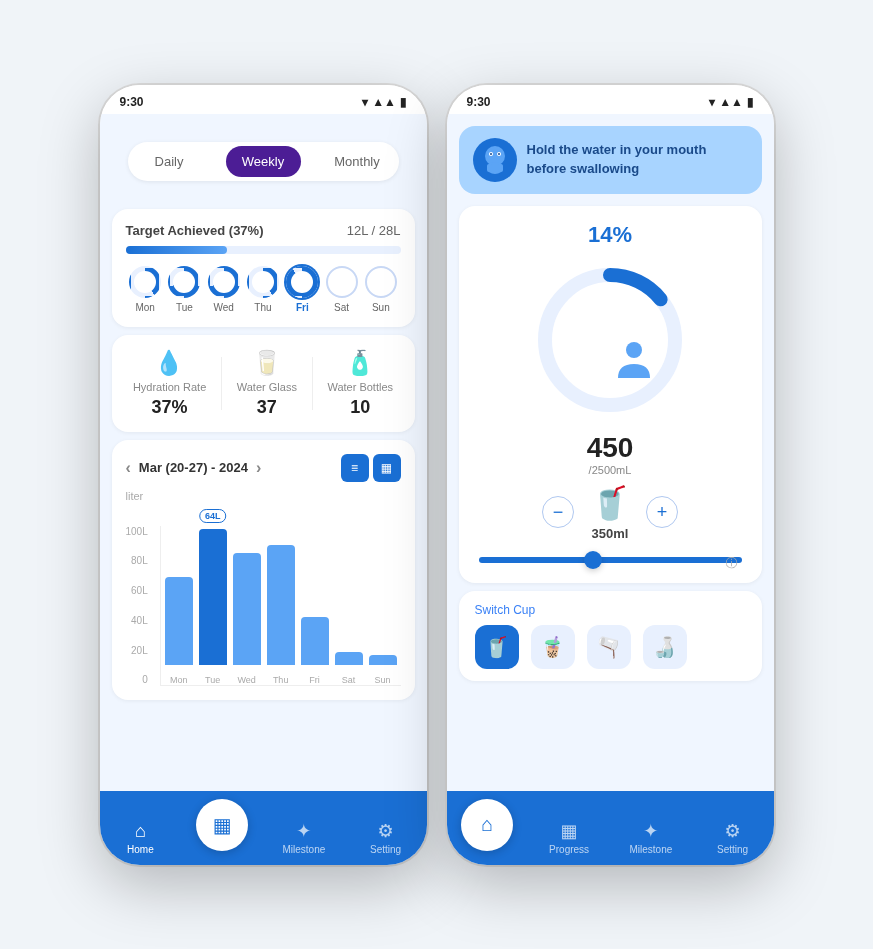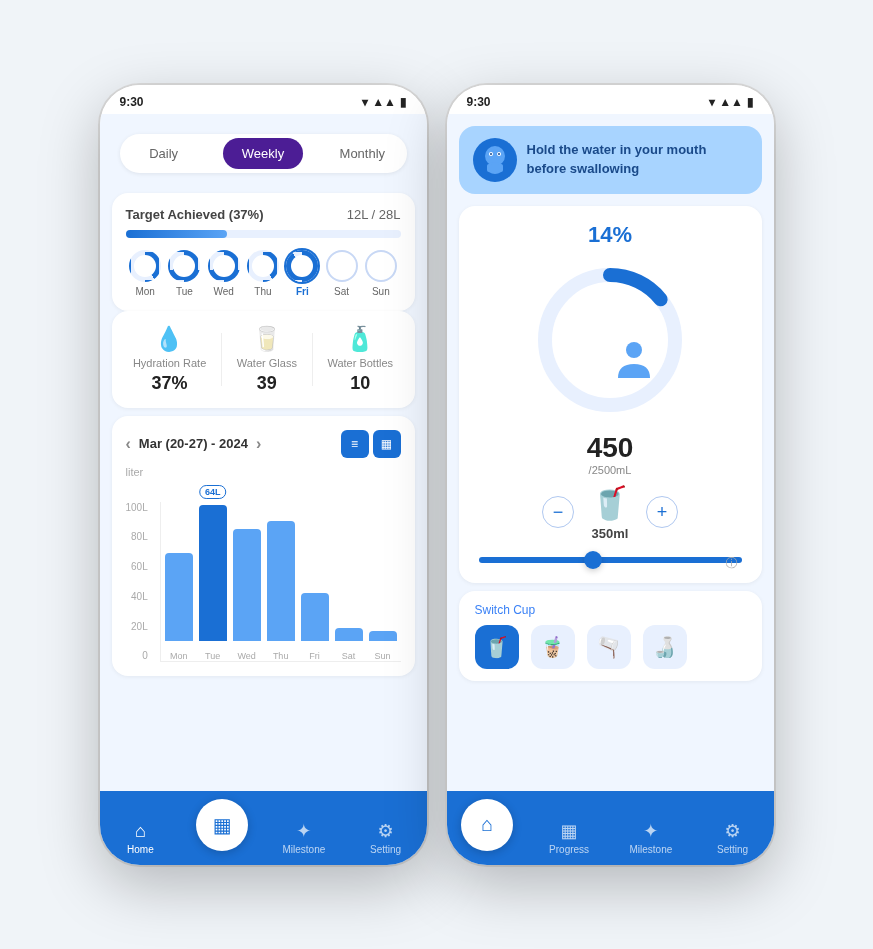--- a/index.html
+++ b/index.html
@@ -87,21 +87,21 @@
       margin-bottom: 4px;
       box-shadow: 0 2px 10px rgba(0,0,0,0.2);
       color: #1a6fd4;
       font-size: 20px;
     }
 
     
     .p1-tabs {
       display: flex;
       background: #fff;
-      margin: 20px;
+      margin: 28px;
       border-radius: 25px;
       padding: 4px;
       gap: 19px;
       box-shadow: 0 1px 4px rgba(0,0,0,0.08);
     }
     .p1-tab {
       flex: 1;
       text-align: center;
       padding: 8px 4px;
       border-radius: 20px;
@@ -111,21 +111,21 @@
     }
     .p1-tab.active {
       background: #4c1d95;
       color: #fff;
       font-weight: 400;
       text-align: center;
     }
 
     .p1-card {
       background: #fff;
-      margin: 0 12px;
+      margin: 8px 12px;
       border-radius: 16px;
       padding: 14px;
       box-shadow: 0 1px 4px rgba(0,0,0,0.06);
     }
 
     .target-row {
       display: flex;
       justify-content: space-between;
       font-size: 13px;
       color: #444;
@@ -551,21 +551,21 @@
         <div class="stats-row">
           <div class="stat-item">
             <div class="stat-icon">💧</div>
             <span class="stat-label">Hydration Rate</span>
             <span class="stat-value">37%</span>
           </div>
           <div class="stat-divider"></div>
           <div class="stat-item">
             <div class="stat-icon">🥛</div>
             <span class="stat-label">Water Glass</span>
-            <span class="stat-value">39</span>
+            <span class="stat-value">37</span>
           </div>
           <div class="stat-divider"></div>
           <div class="stat-item">
             <div class="stat-icon">🧴</div>
             <span class="stat-label">Water Bottles</span>
             <span class="stat-value">10</span>
           </div>
         </div>
       </div>
 

